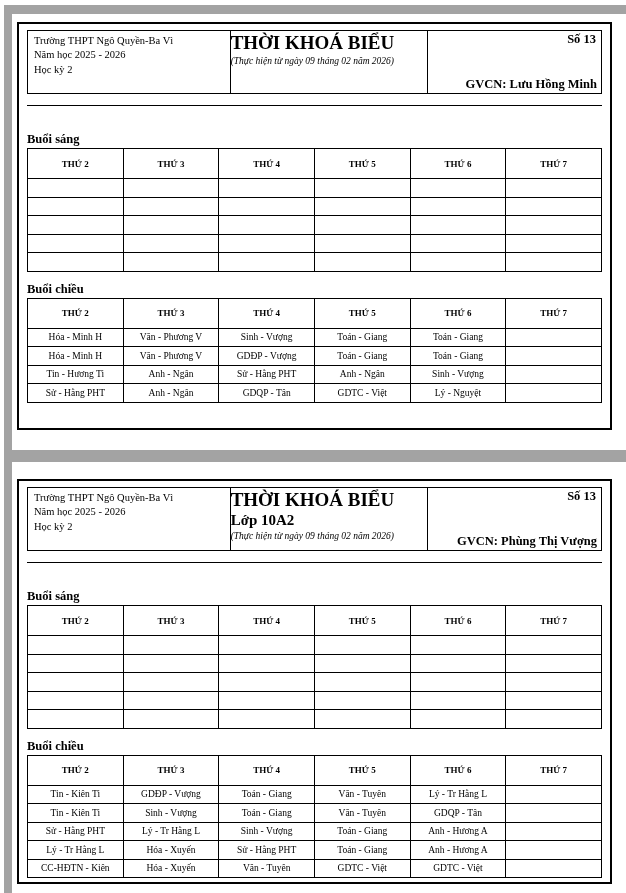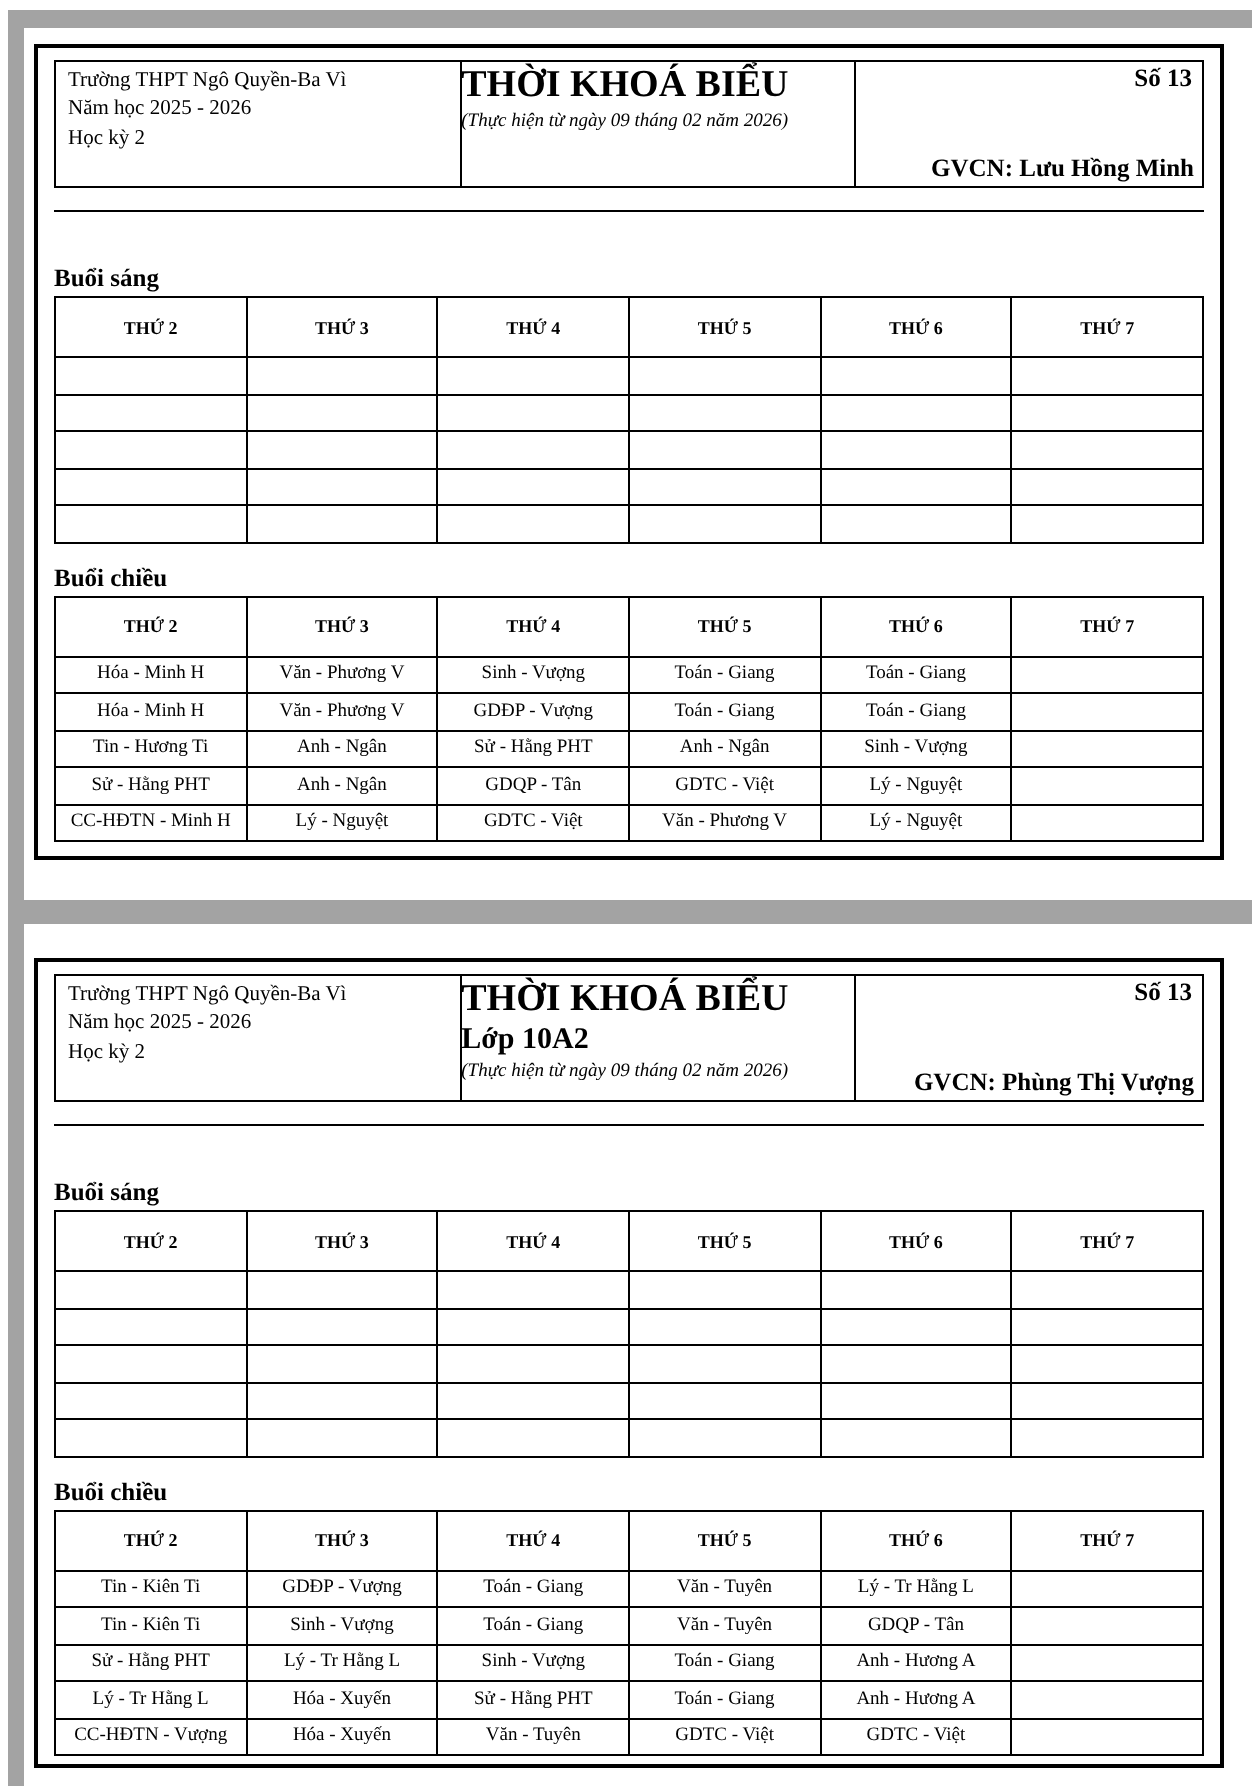--- a/index.html
+++ b/index.html
@@ -228,28 +228,20 @@
             <td></td>
           </tr>
           <tr>
             <td>Sử - Hằng PHT</td>
             <td>Anh - Ngân</td>
             <td>GDQP - Tân</td>
             <td>GDTC - Việt</td>
             <td>Lý - Nguyệt</td>
             <td></td>
           </tr>
-          <tr>
-            <td>CC-HĐTN - Minh H</td>
-            <td>Lý - Nguyệt</td>
-            <td>GDTC - Việt</td>
-            <td>Văn - Phương V</td>
-            <td>Lý - Nguyệt</td>
-            <td></td>
-          </tr>
         </tbody>
     </table>
 
   </div>
 </div>
 
 <div class="page page-2">
   <div class="frame">
 
     <div class="header-box">
@@ -366,21 +358,21 @@
           </tr>
           <tr>
             <td>Lý - Tr Hằng L</td>
             <td>Hóa - Xuyến</td>
             <td>Sử - Hằng PHT</td>
             <td>Toán - Giang</td>
             <td>Anh - Hương A</td>
             <td></td>
           </tr>
           <tr>
-            <td>CC-HĐTN - Vượng</td>
+            <td>CC-HĐTN - Kiên</td>
             <td>Hóa - Xuyến</td>
             <td>Văn - Tuyên</td>
             <td>GDTC - Việt</td>
             <td>GDTC - Việt</td>
             <td></td>
           </tr>
         </tbody>
     </table>
 
   </div>

